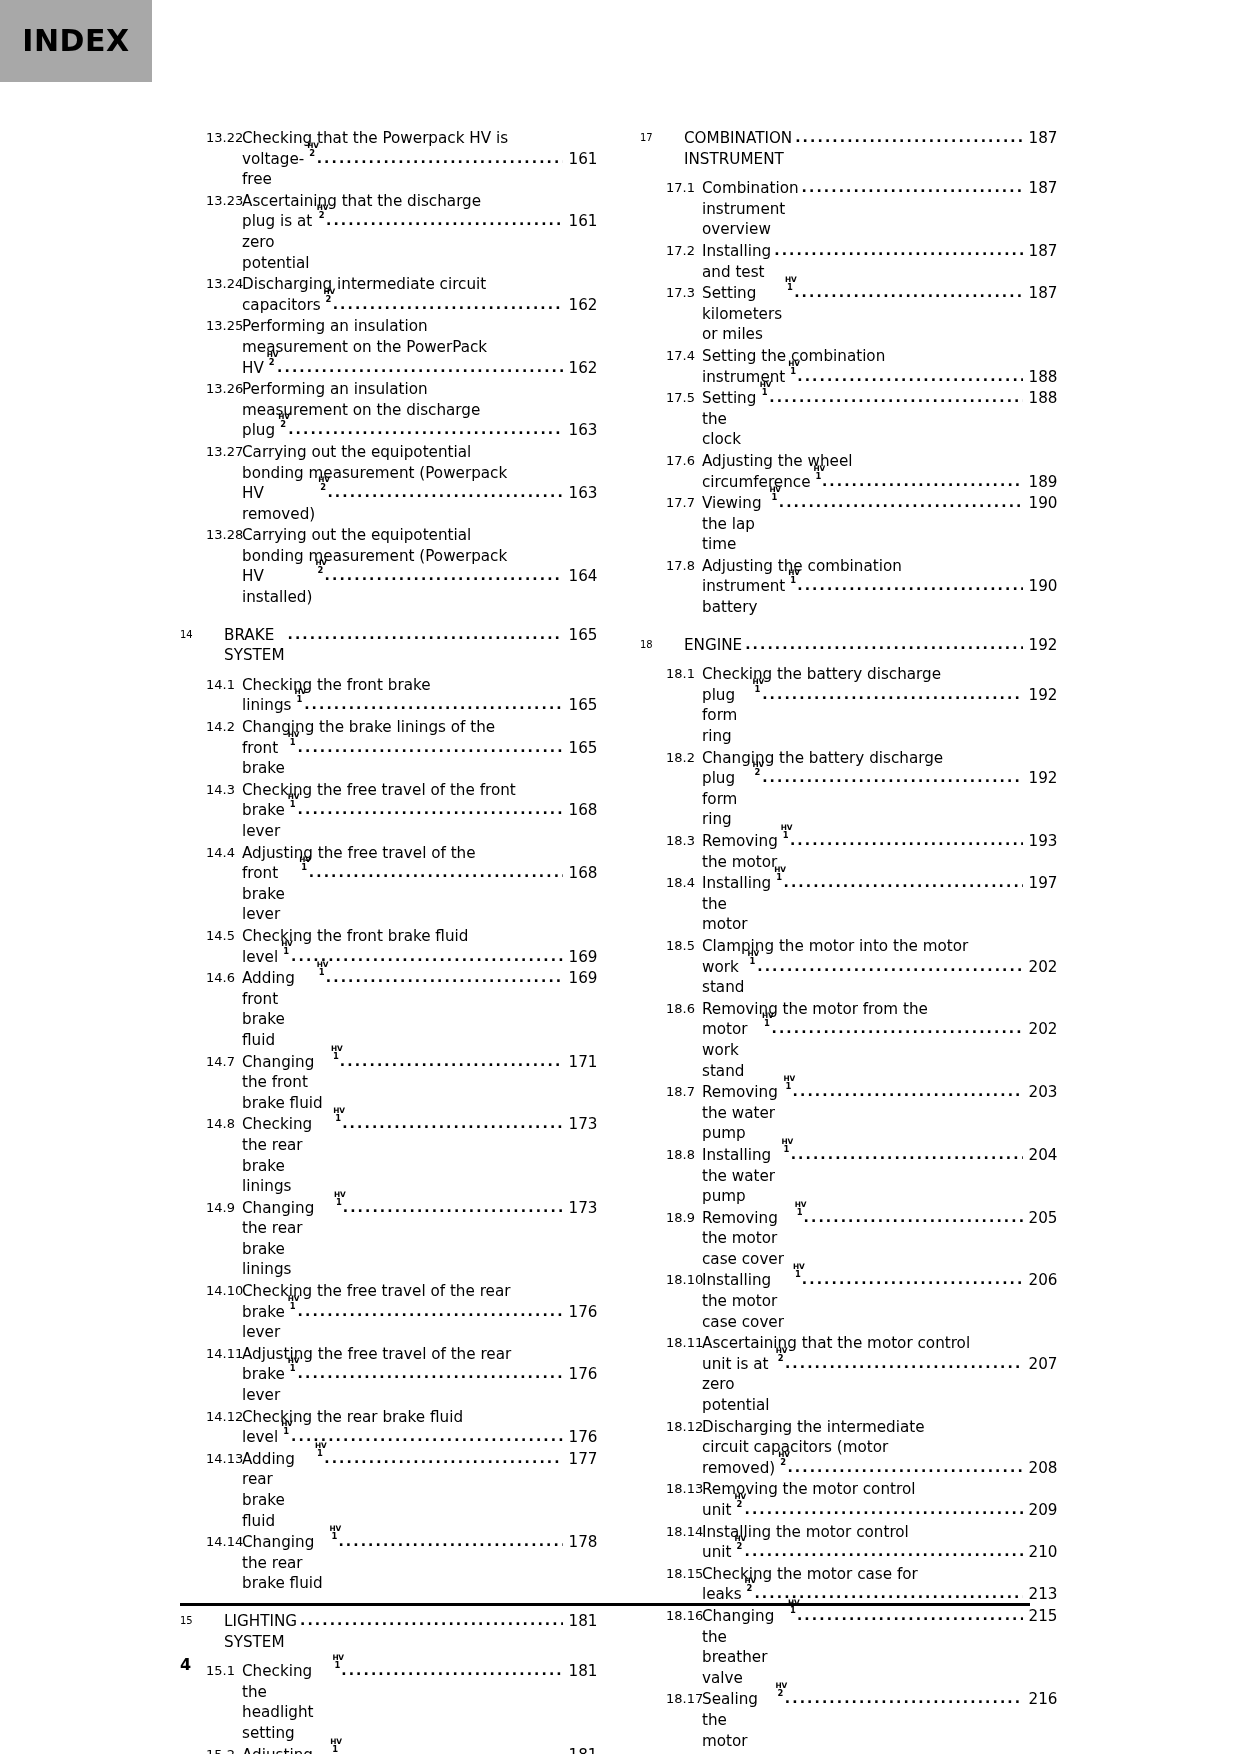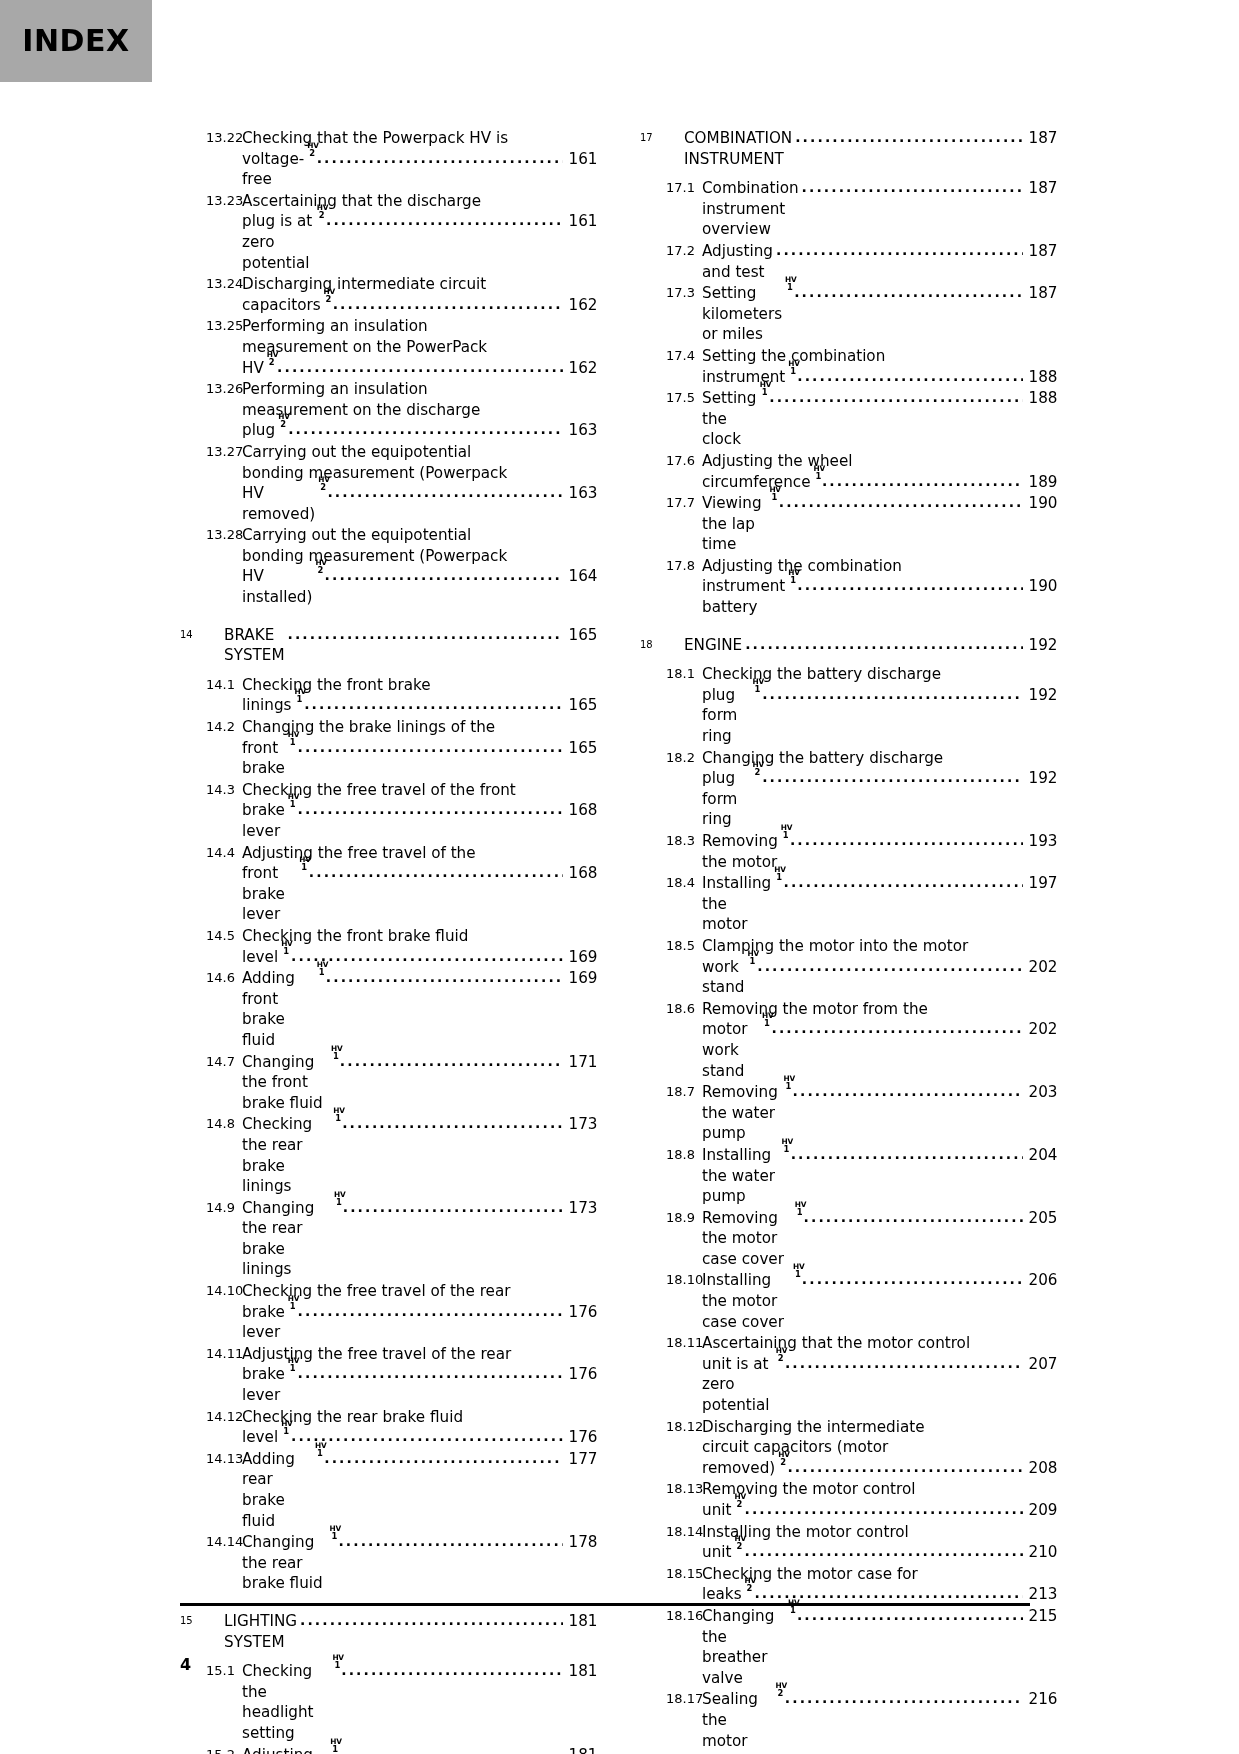--- a/index.html
+++ b/index.html
@@ -555,21 +555,21 @@
               <span class="lead-text">Combination instrument overview</span>
               <span class="dots">................................................................................</span>
               <span class="pg">187</span>
             </div>
           </div>
         </div>
         <div class="toc-entry">
           <span class="num">17.2</span>
           <div class="body">
             <div class="leadrow">
-              <span class="lead-text">Adjusting and test</span>
+              <span class="lead-text">Installing and test</span>
               <span class="dots">................................................................................</span>
               <span class="pg">187</span>
             </div>
           </div>
         </div>
         <div class="toc-entry">
           <span class="num">17.3</span>
           <div class="body">
             <div class="leadrow">
               <span class="lead-text">Setting kilometers or miles</span>

